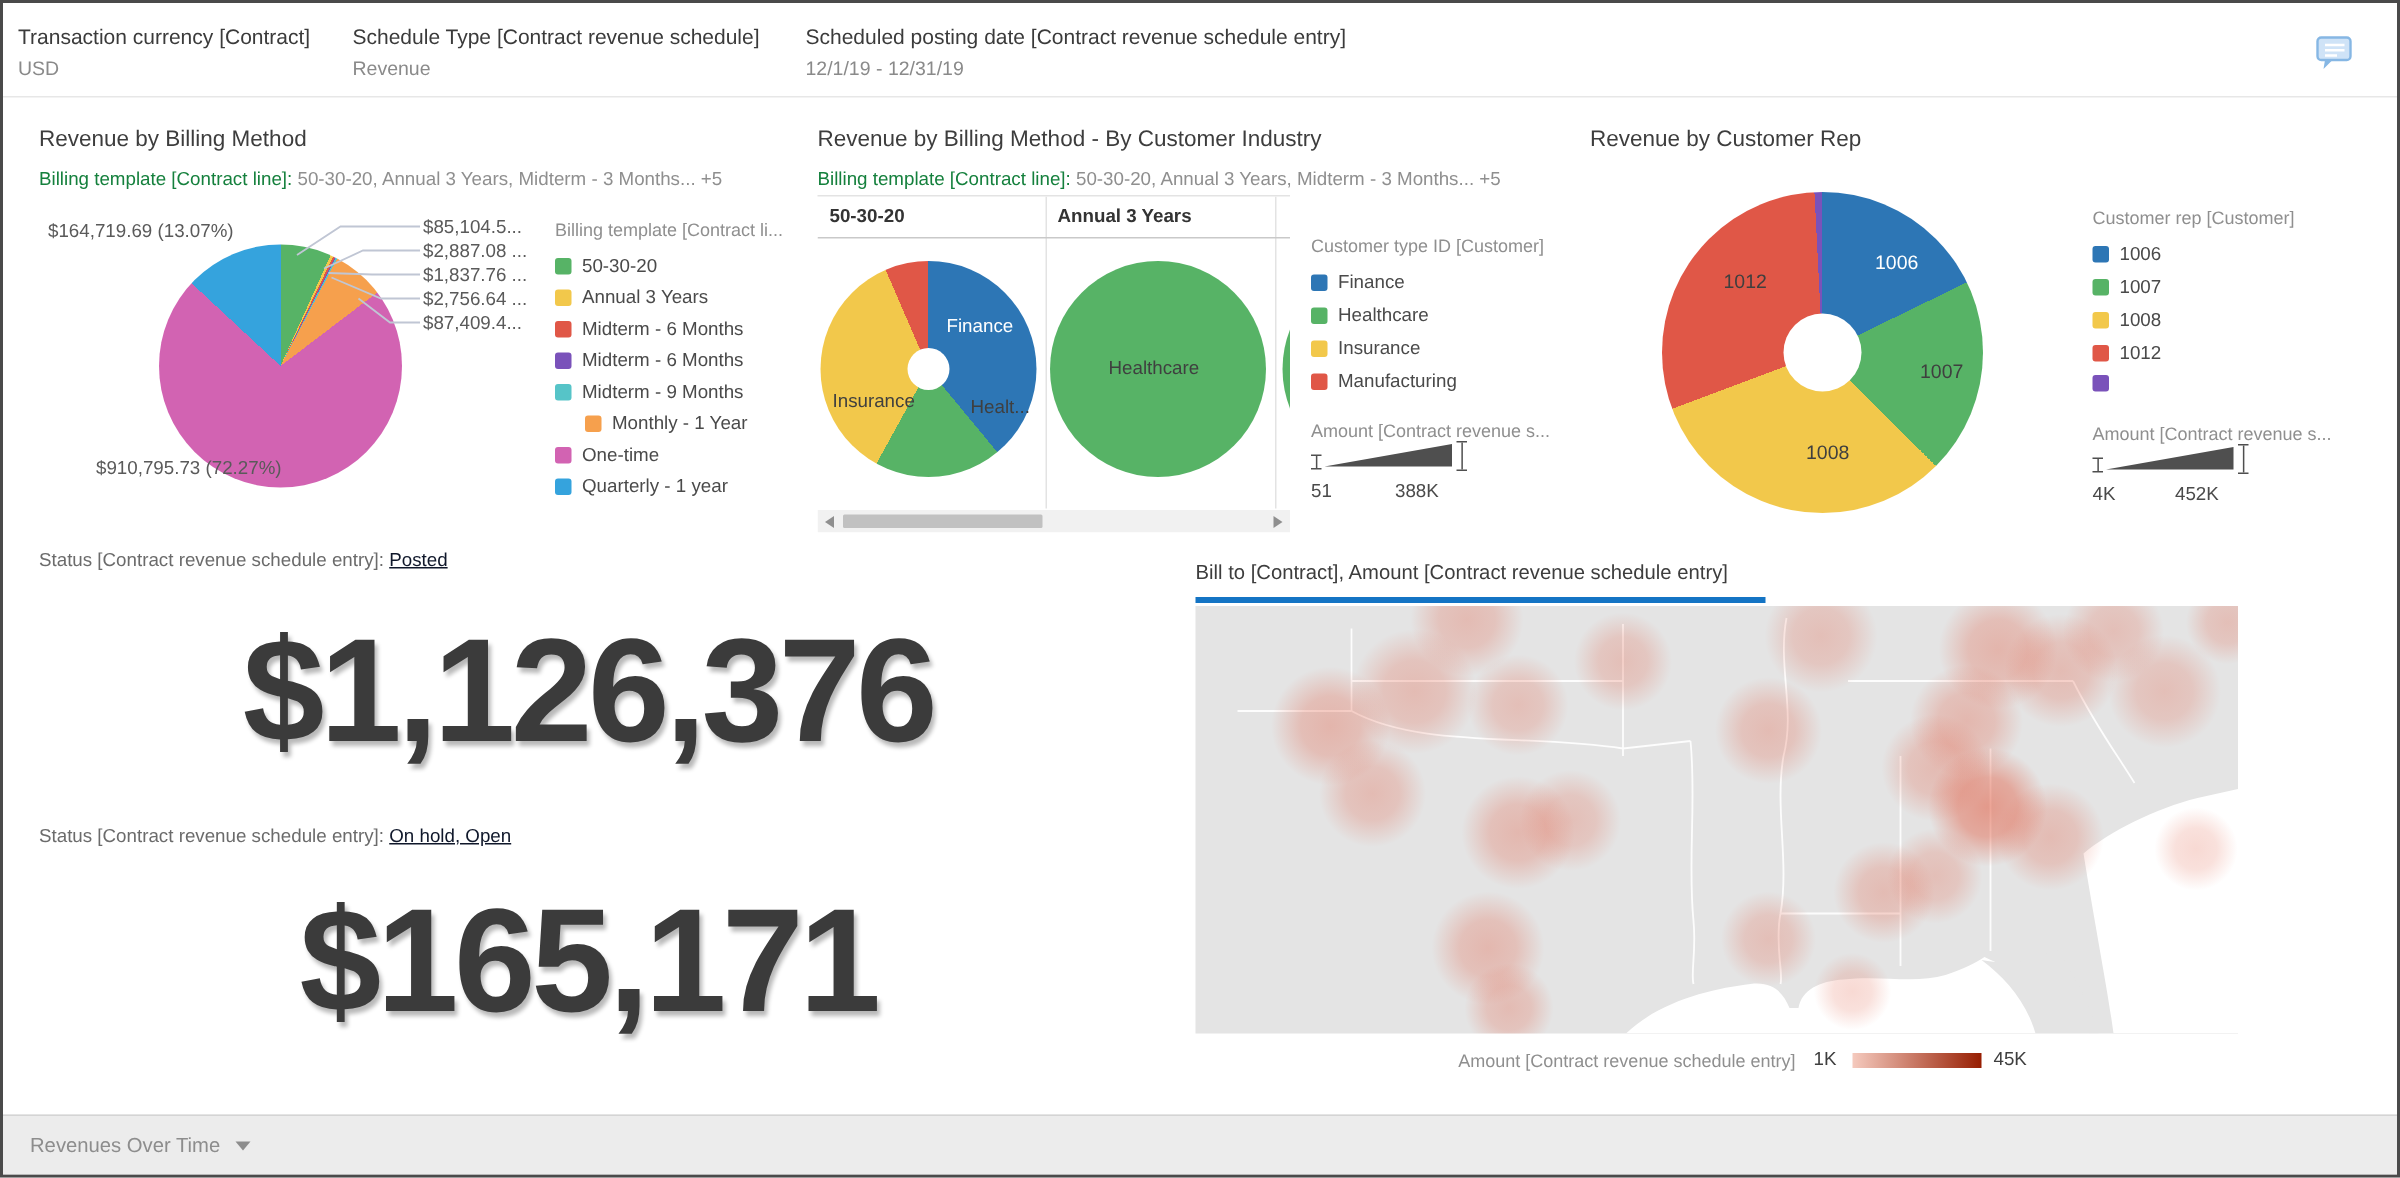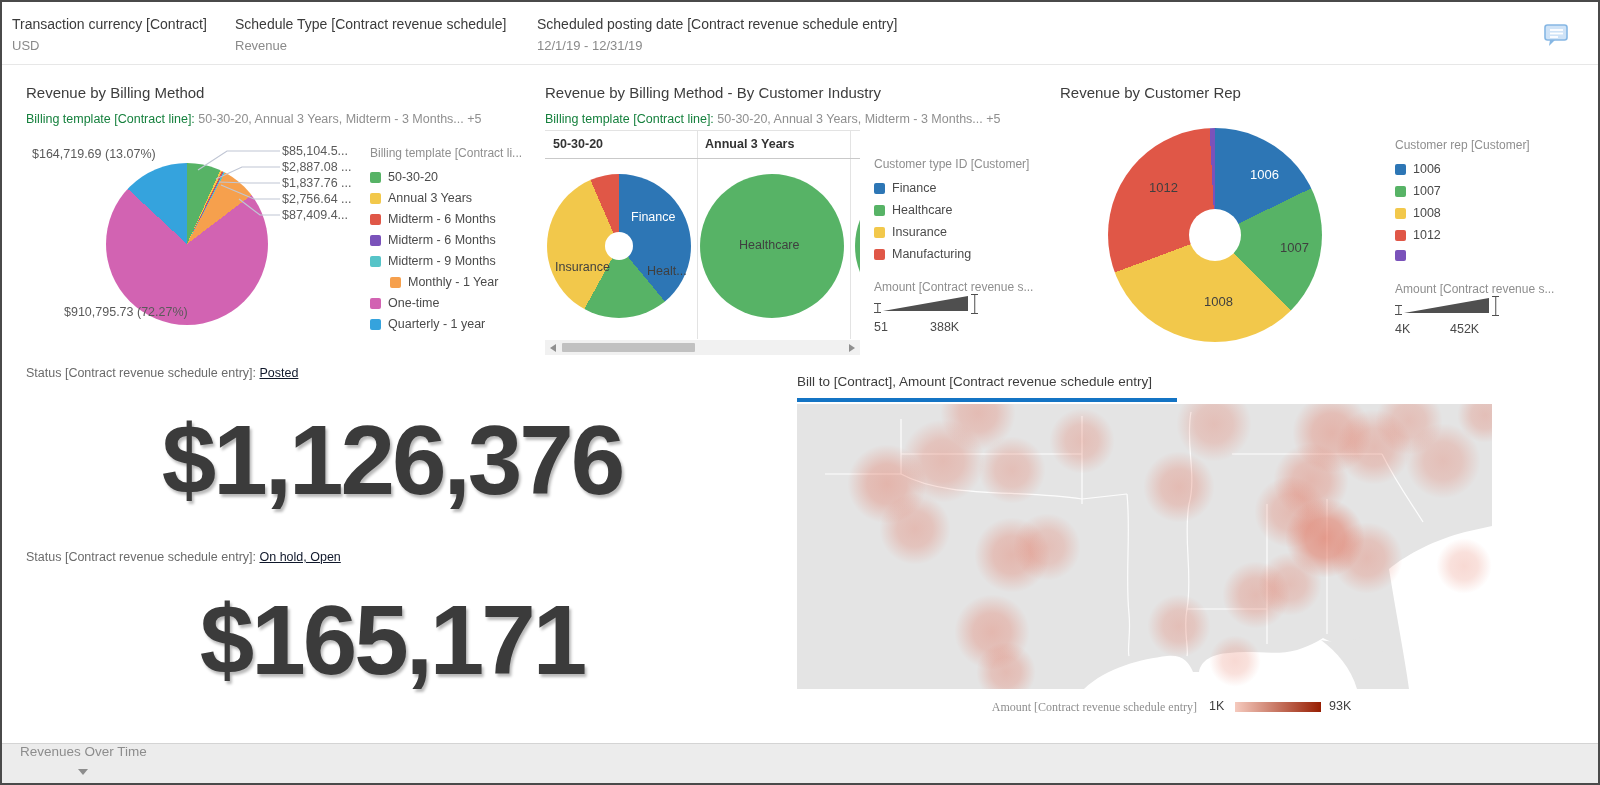--- a/index.html
+++ b/index.html
@@ -50,21 +50,21 @@
   .map{position:absolute;left:795px;top:402px;width:695px;height:285px;background:#e4e4e4;overflow:hidden;}
   .blob{position:absolute;transform:translate(-50%,-50%);border-radius:50%;pointer-events:none;}
   .blueline{position:absolute;left:795px;top:396px;width:380px;height:4px;}
   .heatbar{position:absolute;left:1233px;top:700px;width:86px;height:10px;}
   .maplegend-label{position:absolute;font-size:12px;color:#8f8f8f;white-space:nowrap;}
   .maplegend-val{position:absolute;font-size:12.5px;color:#3f3f3f;white-space:nowrap;}
   
   .leaders{position:absolute;left:95px;top:130px;}
   
   .tabbar{position:absolute;left:0;right:0;bottom:0;height:39px;background:#ececec;border-top:1px solid #d4d4d4;}
-  .tab{position:absolute;top:0;bottom:0;display:flex;align-items:center;gap:10px;padding:0 18px;cursor:pointer;flex-direction:column;}
+  .tab{position:absolute;top:0;bottom:0;display:flex;align-items:center;gap:10px;padding:0 18px;cursor:pointer;}
   .tab .tlabel{font-size:13.5px;white-space:nowrap;}
   .tab.inactive .tlabel{color:#8d8d8d;}
   .tab.active{background:#fff;}
   .tab.active .tlabel{color:#1f1f1f;font-weight:bold;}
   .caret{width:0;height:0;border-left:5px solid transparent;border-right:5px solid transparent;border-top:6px solid #8d8d8d;}
   .tab.active .caret{border-top-color:#4a4a4a;}
   .comment-wrap{position:absolute;left:1540px;top:20px;width:28px;height:26px;cursor:pointer;}
 </style>
 </head>
 <body>
@@ -317,24 +317,24 @@
           <div class="blob" style="left: 88%; top: 6%; width: 68px; height: 68px; background: radial-gradient(circle, rgba(226, 104, 80, 0.3) 0%, rgba(226, 104, 80, 0.24) 35%, rgba(226, 104, 80, 0) 70%);"></div>
           <div class="blob" style="left: 76%; top: 47%; width: 80px; height: 80px; background: radial-gradient(circle, rgba(226, 104, 80, 0.6) 0%, rgba(226, 104, 80, 0.48) 35%, rgba(226, 104, 80, 0) 70%);"></div>
           <div class="blob" style="left: 82%; top: 54%; width: 72px; height: 72px; background: radial-gradient(circle, rgba(226, 104, 80, 0.33) 0%, rgba(226, 104, 80, 0.263) 35%, rgba(226, 104, 80, 0) 70%);"></div>
           <div class="blob" style="left: 93%; top: 20%; width: 76px; height: 76px; background: radial-gradient(circle, rgba(226, 104, 80, 0.3) 0%, rgba(226, 104, 80, 0.24) 35%, rgba(226, 104, 80, 0) 70%);"></div>
           <div class="blob" style="left: 96%; top: 57%; width: 56px; height: 56px; background: radial-gradient(circle, rgba(226, 104, 80, 0.25) 0%, rgba(226, 104, 80, 0.2) 35%, rgba(226, 104, 80, 0) 70%);"></div>
           <div class="blob" style="left: 99%; top: 4%; width: 56px; height: 56px; background: radial-gradient(circle, rgba(226, 104, 80, 0.3) 0%, rgba(226, 104, 80, 0.24) 35%, rgba(226, 104, 80, 0) 70%);"></div>
           <div class="blob" style="left: 63%; top: 90%; width: 52px; height: 52px; background: radial-gradient(circle, rgba(226, 104, 80, 0.25) 0%, rgba(226, 104, 80, 0.2) 35%, rgba(226, 104, 80, 0) 70%);"></div>
         </div>
     </div>
 
-    <div class="maplegend-label" style="left:930px;top:698px;width:265px;text-align:right;font-family:Liberation Serif, serif;">Amount [Contract revenue schedule entry]</div>
+    <div class="maplegend-label" style="left:930px;top:698px;width:265px;text-align:right;">Amount [Contract revenue schedule entry]</div>
     <div class="maplegend-val" style="left:1207px;top:697px;">1K</div>
     <div class="heatbar" style="background: linear-gradient(90deg, rgb(245, 202, 190), rgb(151, 30, 2));"></div>
-    <div class="maplegend-val" style="left:1327px;top:697px;">93K</div>
+    <div class="maplegend-val" style="left:1327px;top:697px;">45K</div>
   </section>
 
   <footer class="tabbar">
     <div class="tab inactive" style="left:0px;">
       <span class="tlabel">Revenues Over Time</span>
       <span class="caret"></span>
     </div>
   </footer>
 
 </div>

